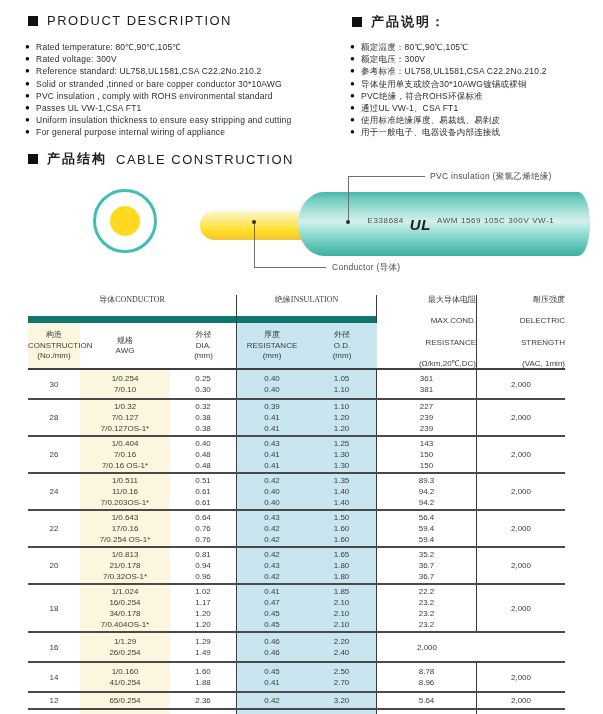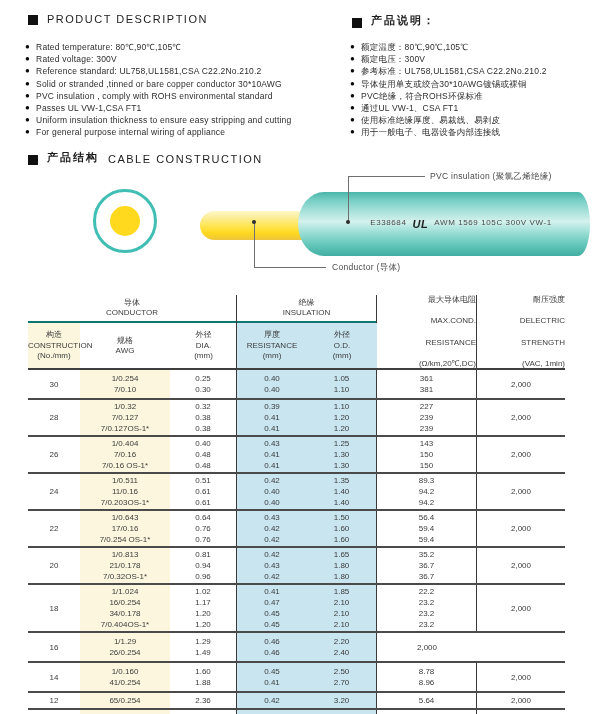--- a/index.html
+++ b/index.html
@@ -7,21 +7,21 @@
   body {
     position: relative;
     overflow: hidden;
     background: #ffffff;
     font-family: "Liberation Sans", sans-serif;
     color: #333;
   }
   .abs { position: absolute; }
 
   
-  .sec-head { display:flex; align-items:flex-end; gap:9px; font-size:11px; letter-spacing:1px; color:#1d1d1d; }
+  .sec-head { display:flex; align-items:center; gap:9px; font-size:13px; letter-spacing:1px; color:#1d1d1d; }
   .sq { width:10px; height:10px; background:#101010; flex:0 0 auto; }
   .cn-bold { font-weight:bold; letter-spacing:2px; }
   .en-title { letter-spacing:1.5px; }
 
   
   .blist { display:flex; flex-direction:column; }
   .bitem { display:flex; gap:6px; font-size:8.5px; line-height:12.2px; color:#2d2d2d; letter-spacing:.2px; white-space:nowrap; }
   .bdot  { font-size:8px; line-height:12.2px; color:#0a0a0a; }
 
   
@@ -30,34 +30,34 @@
   .xsec-core { width:30px; height:30px; border-radius:50%; background:var(--yellow,#ffd91e); }
 
   .rod { left:200px; top:211px; width:118px; height:29px; border-radius:15px; z-index:1;
          background:linear-gradient(180deg,#fdf8c9 0%,#fbee9b 22%,#ffe65a 48%,#ffd91e 76%,#eec53d 100%); }
   .cyl { left:298px; top:192px; width:292px; height:64px; z-index:2;
          border-radius:26px 12px 12px 26px / 32px 32px 32px 32px;
          background:linear-gradient(180deg,#4ab5aa 0%,#74cdc3 12%,#a8e1da 30%,#d4f1ed 46%,#9bded6 63%,#65c7bb 82%,#41aea2 100%);
          display:flex; align-items:center; justify-content:center; }
   .marking { display:flex; align-items:flex-start; gap:6px; padding-left:34px;
              font-size:8px; letter-spacing:.6px; color:#4b4b4b; }
-  .ulm { font-weight:bold; font-style:italic; font-size:11px; color:#1e1e1e; }
+  .ulm { font-weight:bold; font-style:italic; font-size:15px; color:#1e1e1e; }
 
   .leader-v { width:1px; background:#6f6f6f; z-index:3; }
   .leader-h { height:1px; background:#6f6f6f; z-index:3; }
   .ldot { width:4px; height:4px; border-radius:50%; background:#2c2c2c; z-index:4; }
   .glabel-txt { font-size:8.5px; color:#4c4c4c; letter-spacing:.3px; white-space:nowrap; z-index:4; }
 
   
   .tbl { position:absolute; left:28px; top:295px; width:537px; font-size:8px; color:#3c3c3c; }
   .thead { display:grid; grid-template-columns:209px 140px 100px 88px; border-bottom:2px solid #3f3f3f; }
   .gc { position:relative; }
   .vline-r { border-right:1.5px solid #3a3a3a; }
-  .glabel { height:28px; display:flex; flex-direction:column; justify-content:center; text-align:center;
-            line-height:10px; border-bottom:2px solid #0f766e; }
+  .glabel { height:28px; display:flex; flex-direction:row; justify-content:center; text-align:center;
+            line-height:10px; border-bottom:7px solid #0f766e;font-family:Liberation Serif, serif; }
   .subrow { display:grid; height:45px; }
   .sub-cond { grid-template-columns:52px 90px 67px; }
   .sub-ins  { grid-template-columns:70px 70px; }
   .sub { display:flex; flex-direction:column; justify-content:center; text-align:center; line-height:9.5px; gap:1px; }
   .hdr-span { height:73px; display:flex; flex-direction:column; justify-content:center; text-align:right; line-height:9.5px; gap:12px; }
   .bg-y { background:var(--ybg,#fbf6dd); }
   .bg-b { background:var(--bbg,#c9e5ef); }
 
   .trow { display:grid; grid-template-columns:52px 90px 67px 70px 70px 100px 88px; border-bottom:2px solid #4a4a4a; }
   .cell { display:flex; flex-direction:column; align-items:center; justify-content:center; text-align:center;

